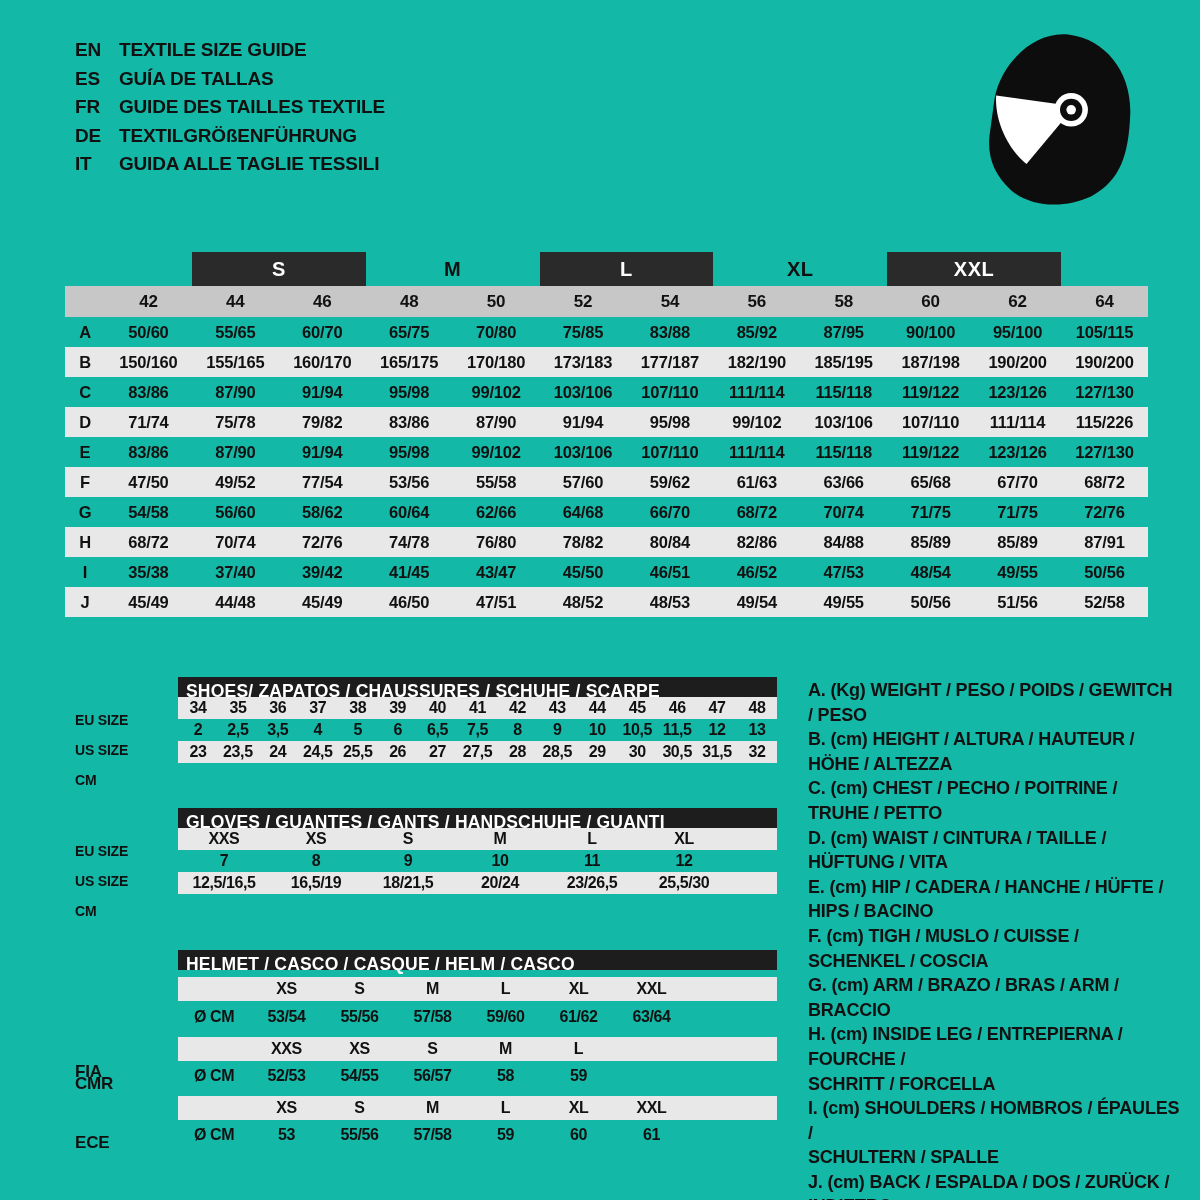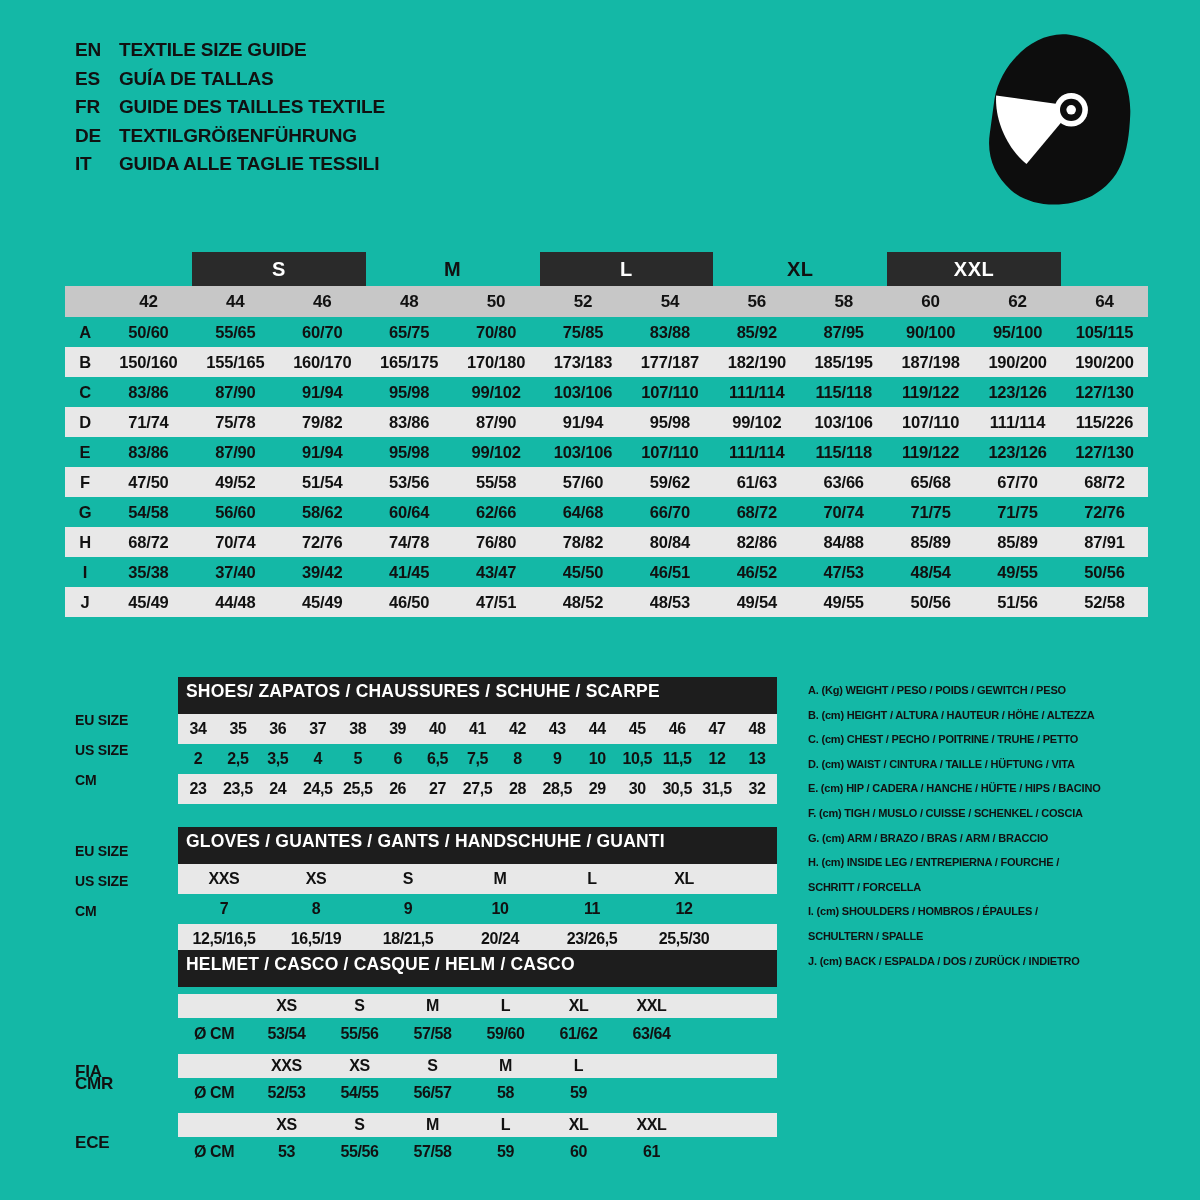--- a/index.html
+++ b/index.html
@@ -27,27 +27,27 @@
   tr.band-row td{height:34px;}
   td.band-boxed{background:var(--dark-box,#2a2a2a);color:#fff;font-size:20px;letter-spacing:0.5px;}
   td.band-plain{color:#111;font-size:20px;letter-spacing:0.5px;}
   tr.num-row td{height:31px;background:var(--gray-band,#c7c7c7);font-size:17px;}
   tr.num-row td:first-child{background:var(--gray-band,#c7c7c7);}
   tr.data-row td{height:30px;}
   tr.data-row.alt td{background:var(--row-alt,#e8e8e8);}
   
   .strip{position:absolute;left:178px;width:599px;}
   .strip.shoes{top:677px;}
-  .strip.gloves{top:827px;}
+  .strip.gloves{top:808px;}
   .strip.helmet{top:950px;}
   .bar{
-    height:37px;line-height:28px;background:var(--header-bar,#1d1d1d);color:#fff;
+    height:20px;line-height:28px;background:var(--header-bar,#1d1d1d);color:#fff;
     font-size:17.5px;padding-left:8px;letter-spacing:0.2px;white-space:nowrap;
   }
-  .strip-row{display:grid;align-items:center;height:30px;}
+  .strip-row{display:grid;align-items:center;height:22px;}
   .strip-row.shaded{background:var(--row-alt,#e8e8e8);}
   .grid-shoes{grid-template-columns:repeat(15,1fr);}
   .grid-gloves{grid-template-columns:repeat(6,92px) 1fr;}
   .grid-helmet{grid-template-columns:72px repeat(6,73px) 1fr;}
   .strip-cell{text-align:center;font-size:16px;white-space:nowrap;letter-spacing:-0.4px;}
   .h-gap-a{height:7px;}
   .h-gap-b{height:4px;}
   .h-gap-c{height:5px;}
   .h-size{height:24px;font-size:16.5px;}
   .h-data{height:30px;}
@@ -56,21 +56,21 @@
   .side-labels{position:absolute;left:75px;width:100px;}
   .side-labels.shoes-labels{top:705px;}
   .side-labels.gloves-labels{top:836px;}
   .side-label{height:30px;line-height:30px;font-size:14px;}
   .std-label{position:absolute;left:75px;font-size:17px;}
   .std-fia{top:1056px;line-height:32px;}
   .std-cmr{top:1069px;line-height:30px;}
   .std-ece{top:1128px;line-height:30px;}
   
   .legend{position:absolute;left:808px;top:678px;width:372px;}
-  .legend-item{font-size:11px;line-height:24.6px;letter-spacing:-0.2px;}
+  .legend-item{font-size:18px;line-height:24.6px;letter-spacing:-0.2px;}
 </style>
 </head>
 <body>
 
 <div class="page" style="--dark-box: #2a2a2a; --header-bar: #1d1d1d; --gray-band: #c7c7c7; --row-alt: #e8e8e8; --text: #111111; --inverse-text: #ffffff; --icon: #0d0d0d;">
 
   <div class="lang-list">
       <div class="lang-row">
         <span class="lang-code">EN</span>
         <span class="lang-label">TEXTILE SIZE GUIDE</span>
@@ -216,21 +216,21 @@
           <td>111/114</td>
           <td>115/118</td>
           <td>119/122</td>
           <td>123/126</td>
           <td>127/130</td>
         </tr>
         <tr class="data-row alt">
           <td class="letter-cell">F</td>
           <td>47/50</td>
           <td>49/52</td>
-          <td>51/54</td>
+          <td>77/54</td>
           <td>53/56</td>
           <td>55/58</td>
           <td>57/60</td>
           <td>59/62</td>
           <td>61/63</td>
           <td>63/66</td>
           <td>65/68</td>
           <td>67/70</td>
           <td>68/72</td>
         </tr>

